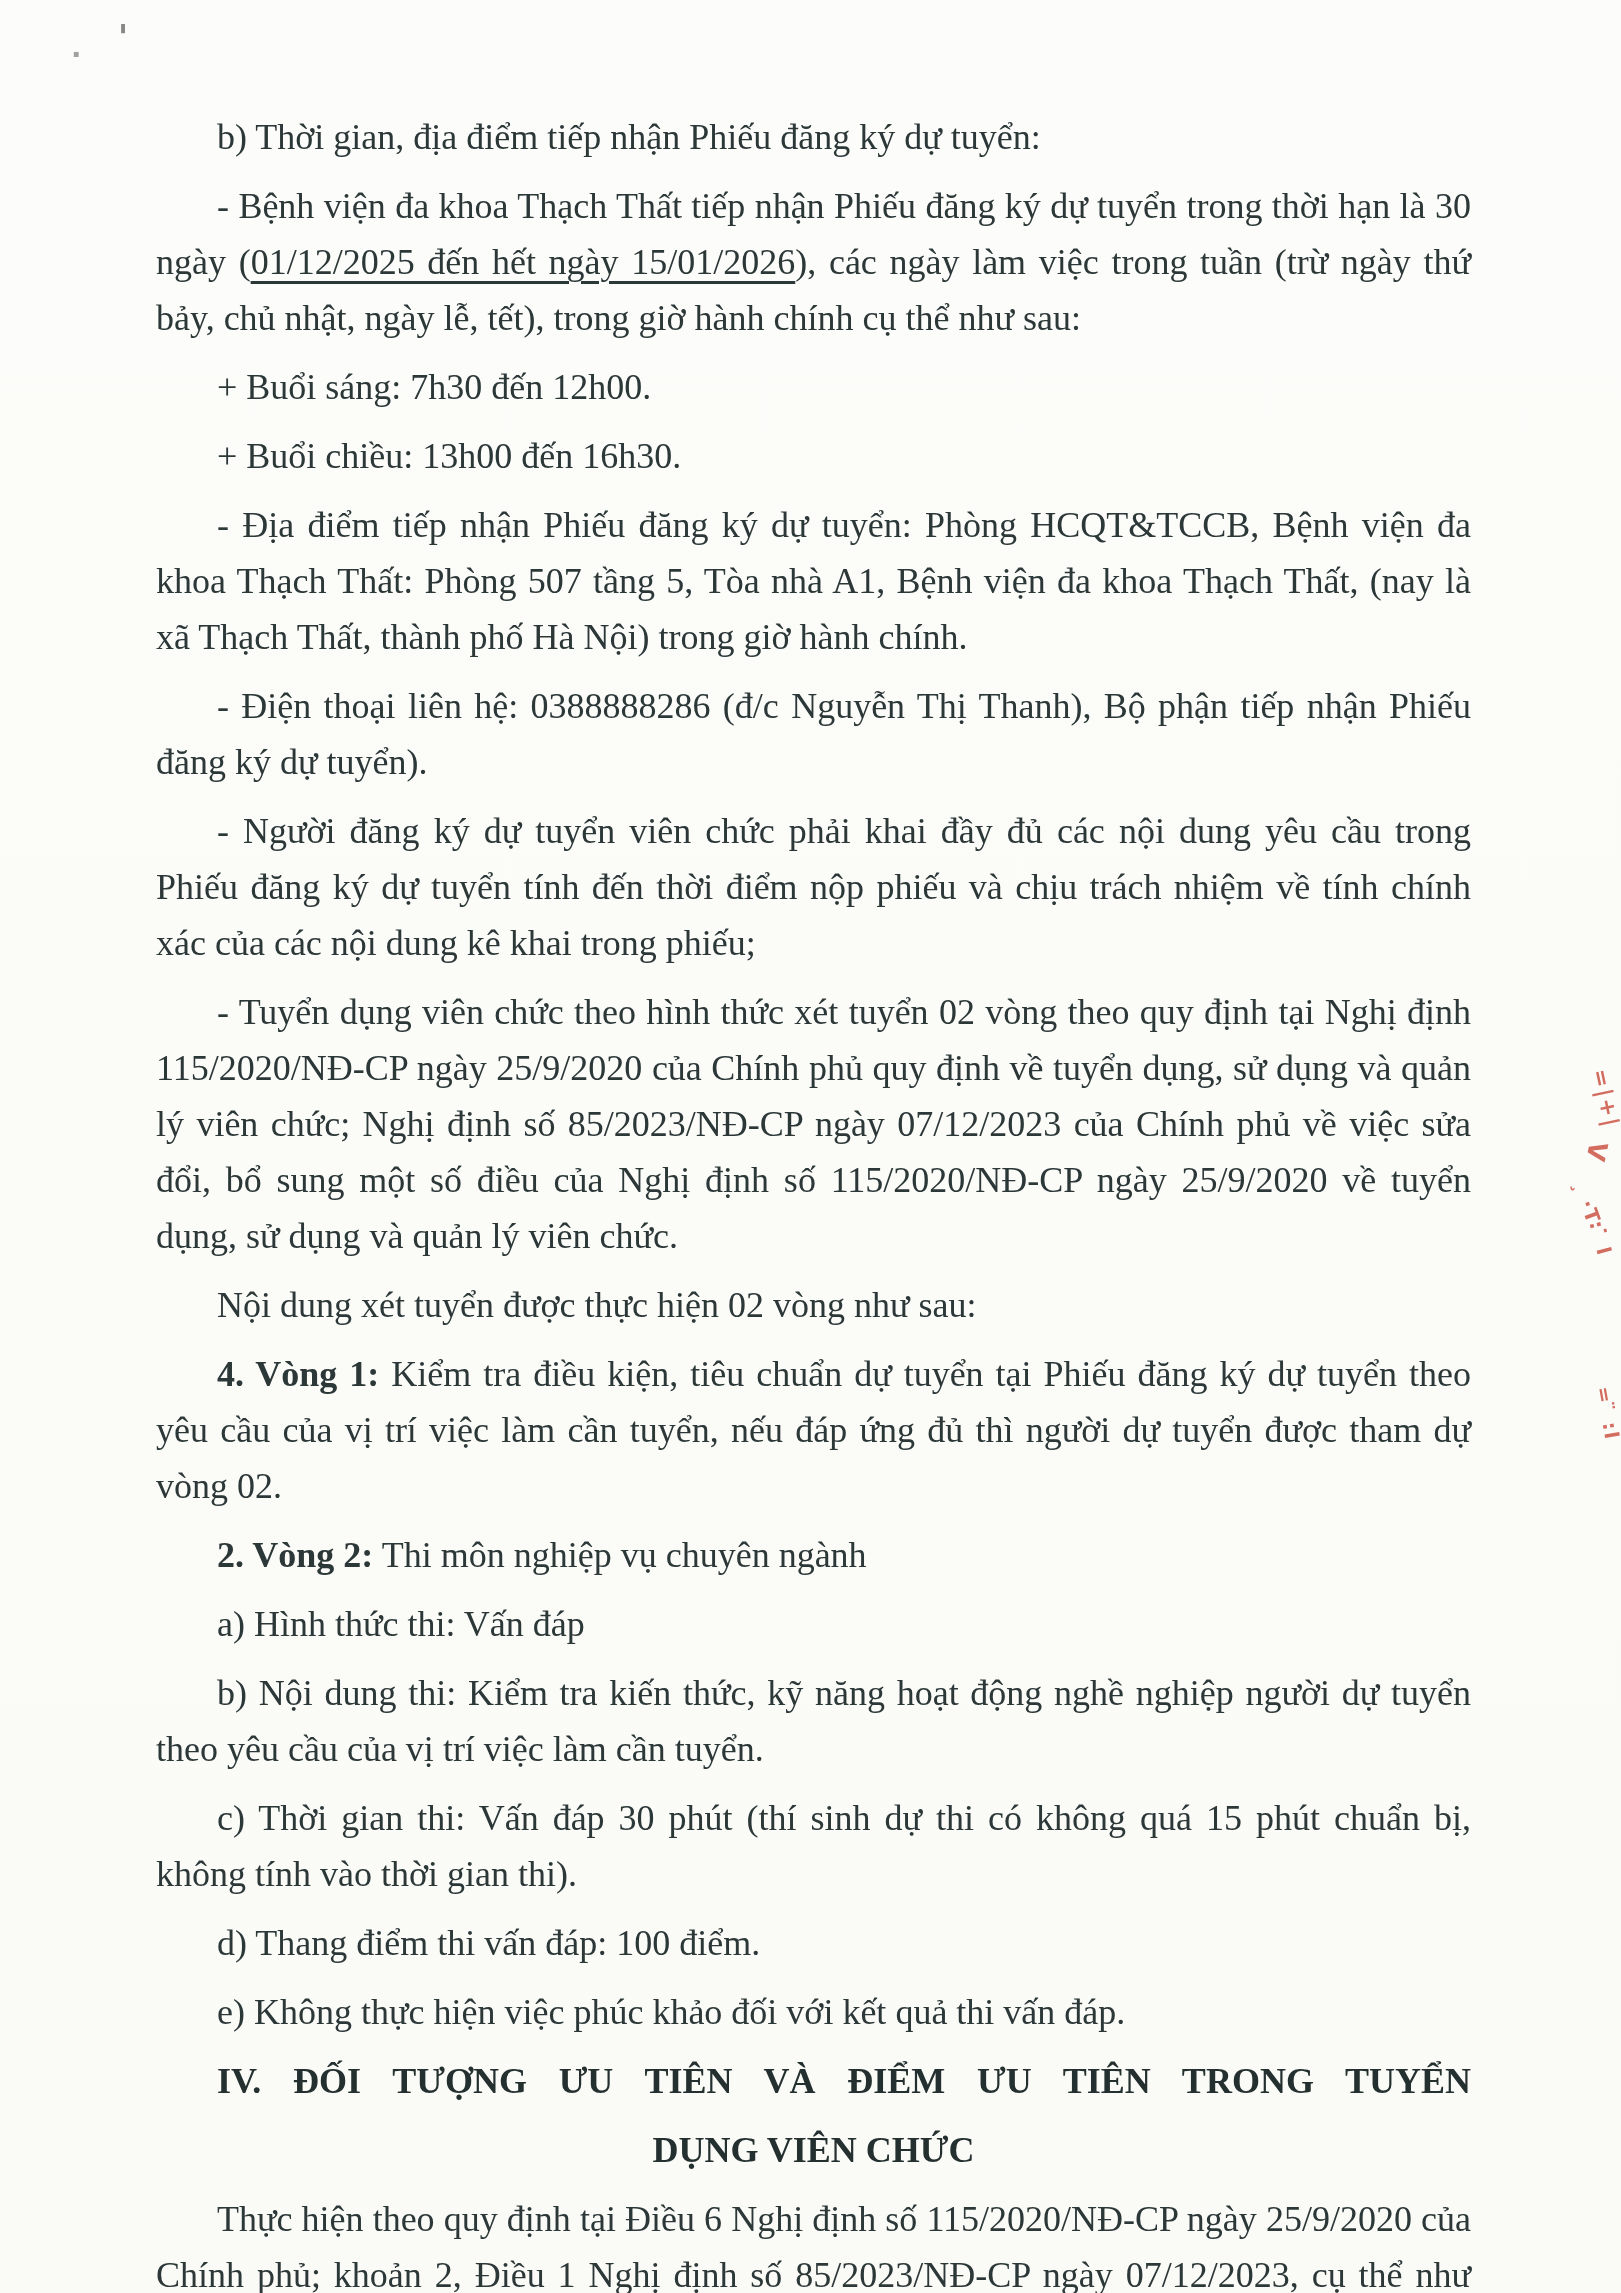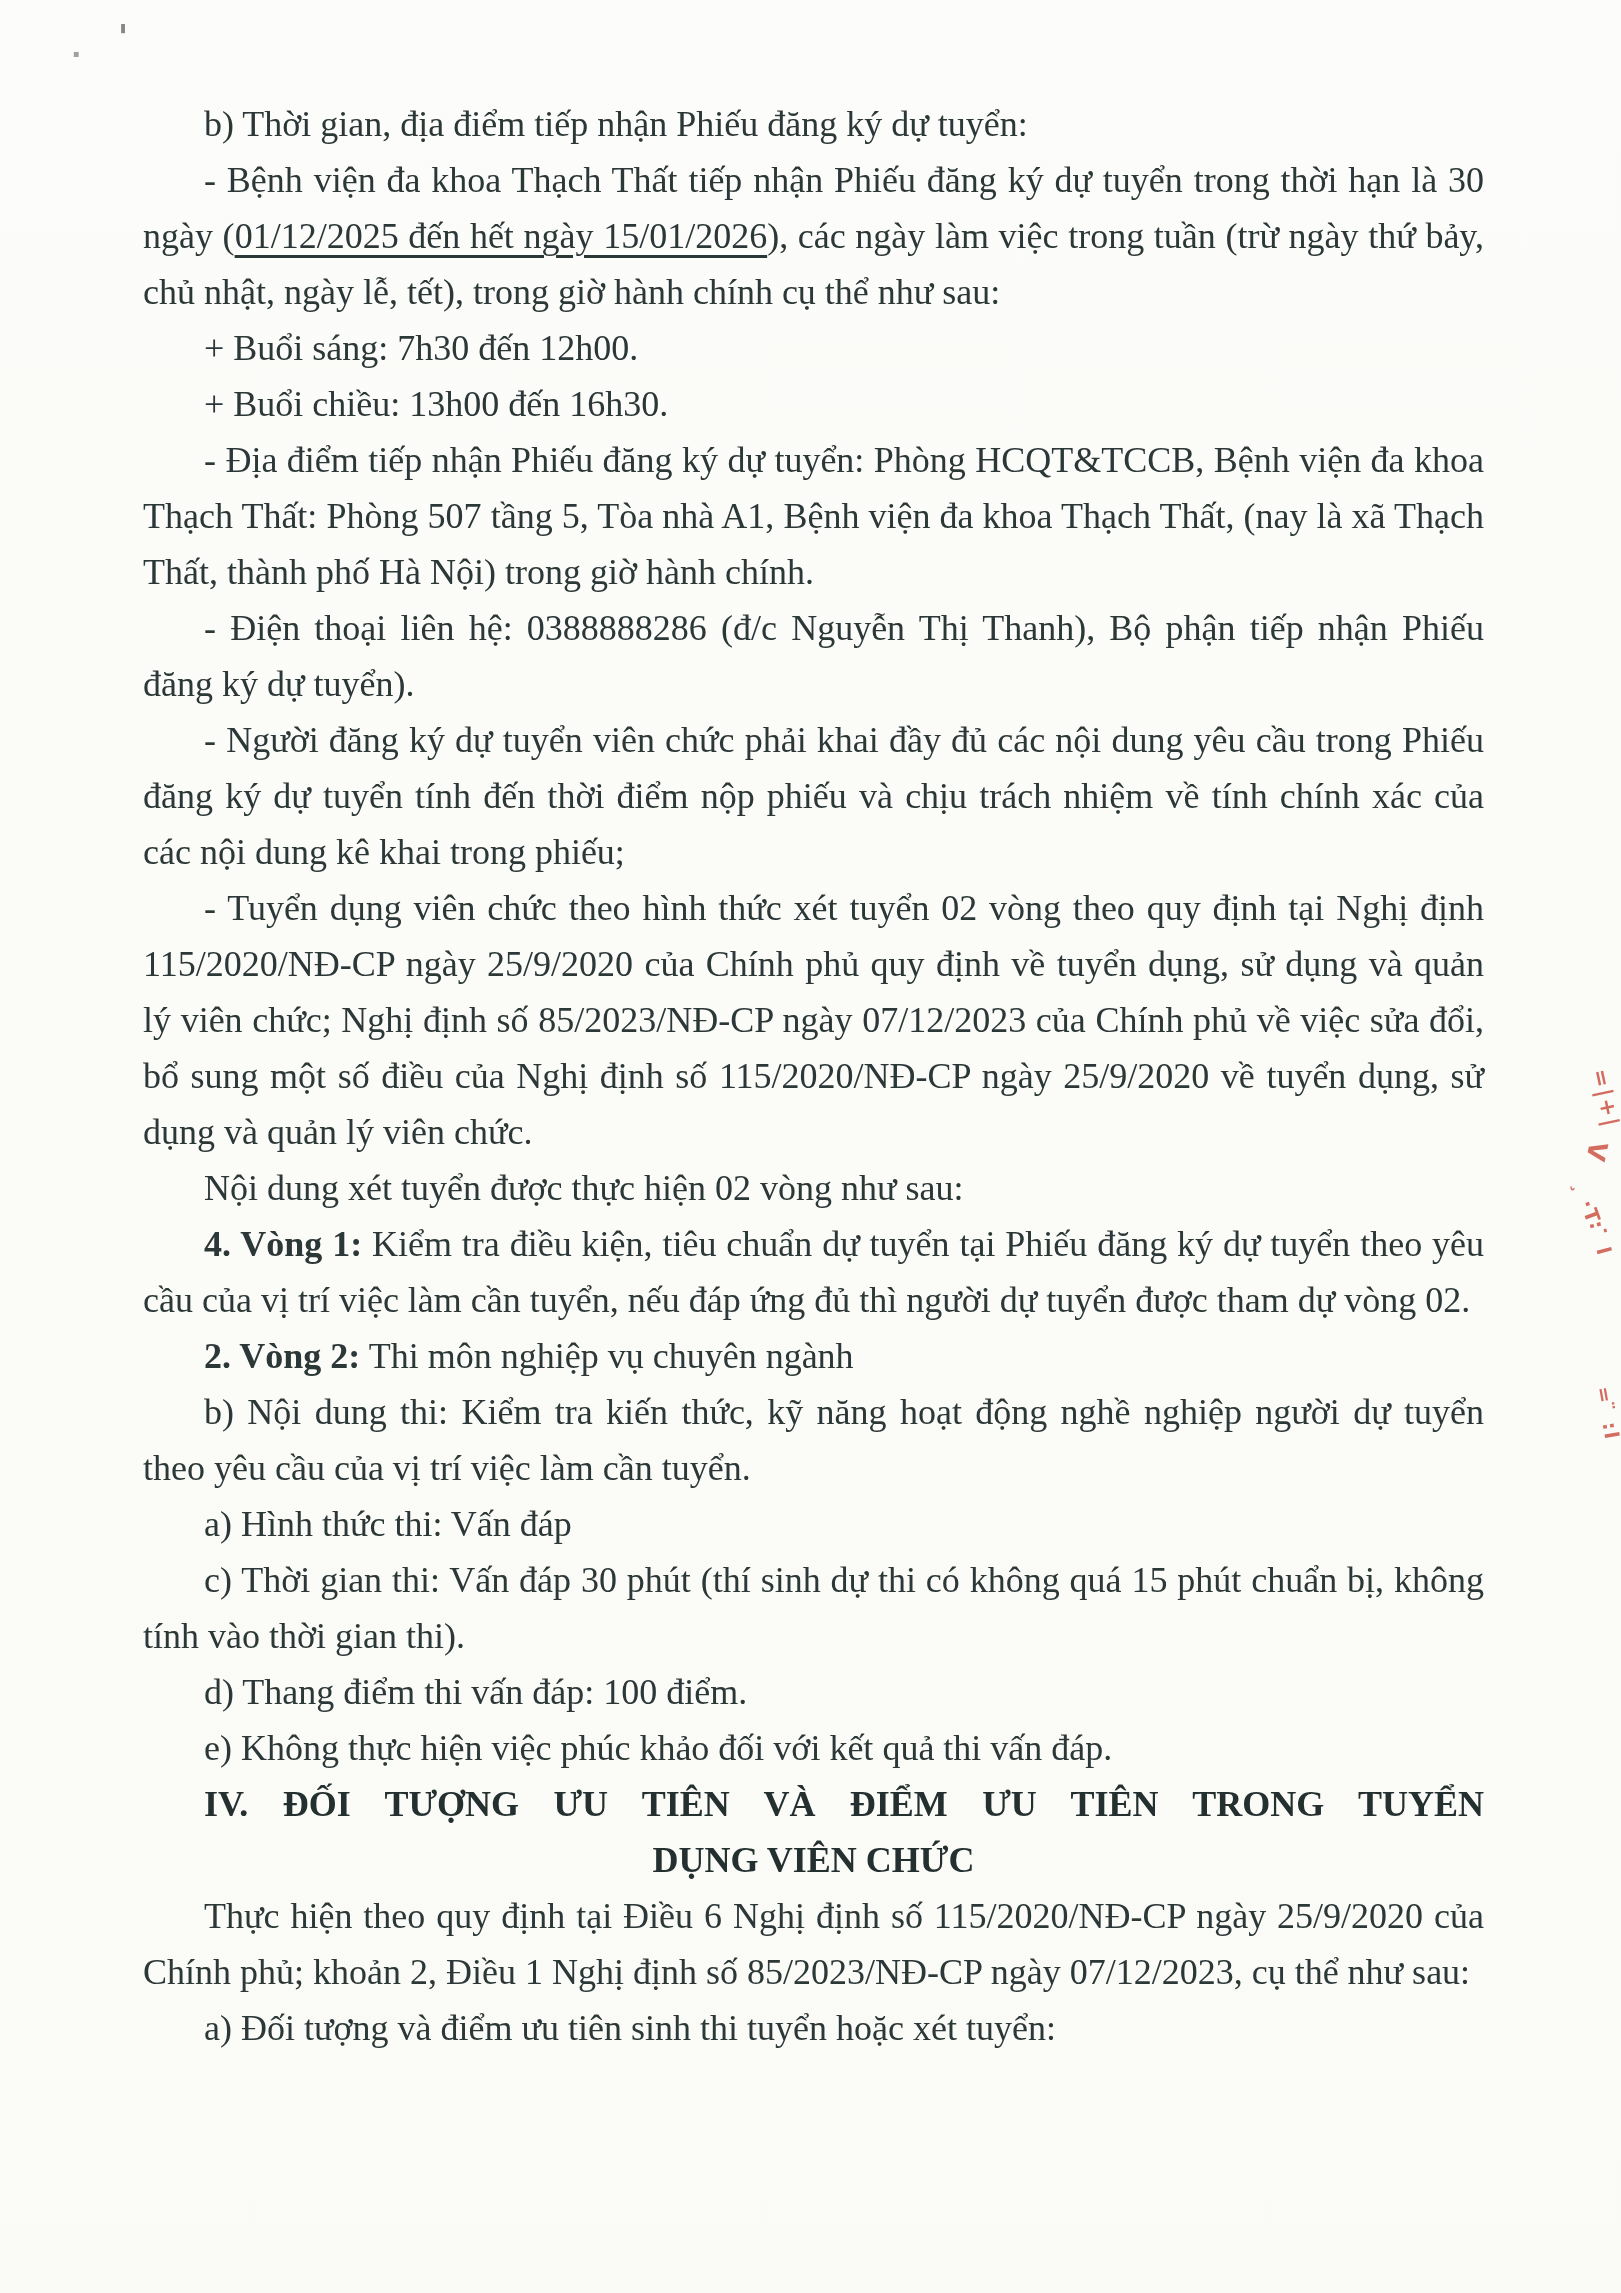--- a/index.html
+++ b/index.html
@@ -11,21 +11,21 @@
     background-image:linear-gradient(180deg,#fcfcfa 0%,#fbfbf8 55%,#fafaf7 100%);
     overflow:hidden;
     font-family:"Liberation Serif","DejaVu Serif",serif;
     color:#2c3738;
   }
   .content{
     position:absolute;
     left:143px;top:96px;width:1341px;
     font-size:36px;line-height:56px;
   }
-  .para{text-indent:61px;margin:0;}
+  .para{text-indent:61px;margin:13px;}
   .para.justify{text-align:justify;}
   .para.noindent{text-indent:0;text-align:center;}
   .heading{font-weight:bold;color:#24302f;}
   .bold{font-weight:bold;}
   .underline{
     text-decoration:underline;
     text-underline-offset:6.9px;
     text-decoration-thickness:2.5px;
   }
   
@@ -49,22 +49,22 @@
       <div class="para justify"><span>- Bệnh viện đa khoa Thạch Thất tiếp nhận Phiếu đăng ký dự tuyển trong thời hạn là 30 ngày (</span><span class="underline">01/12/2025 đến hết ngày 15/01/2026</span><span>), các ngày làm việc trong tuần (trừ ngày thứ bảy, chủ nhật, ngày lễ, tết), trong giờ hành chính cụ thể như sau:</span></div>
       <div class="para"><span>+ Buổi sáng: 7h30 đến 12h00.</span></div>
       <div class="para"><span>+ Buổi chiều: 13h00 đến 16h30.</span></div>
       <div class="para justify"><span>- Địa điểm tiếp nhận Phiếu đăng ký dự tuyển: Phòng HCQT&amp;TCCB, Bệnh viện đa khoa Thạch Thất: Phòng 507 tầng 5, Tòa nhà A1, Bệnh viện đa khoa Thạch Thất, (nay là xã Thạch Thất, thành phố Hà Nội) trong giờ hành chính.</span></div>
       <div class="para justify"><span>- Điện thoại liên hệ: 0388888286 (đ/c Nguyễn Thị Thanh), Bộ phận tiếp nhận Phiếu đăng ký dự tuyển).</span></div>
       <div class="para justify"><span>- Người đăng ký dự tuyển viên chức phải khai đầy đủ các nội dung yêu cầu trong Phiếu đăng ký dự tuyển tính đến thời điểm nộp phiếu và chịu trách nhiệm về tính chính xác của các nội dung kê khai trong phiếu;</span></div>
       <div class="para justify"><span>- Tuyển dụng viên chức theo hình thức xét tuyển 02 vòng theo quy định tại Nghị định 115/2020/NĐ-CP ngày 25/9/2020 của Chính phủ quy định về tuyển dụng, sử dụng và quản lý viên chức; Nghị định số 85/2023/NĐ-CP ngày 07/12/2023 của Chính phủ về việc sửa đổi, bổ sung một số điều của Nghị định số 115/2020/NĐ-CP ngày 25/9/2020 về tuyển dụng, sử dụng và quản lý viên chức.</span></div>
       <div class="para"><span>Nội dung xét tuyển được thực hiện 02 vòng như sau:</span></div>
       <div class="para justify"><span class="bold">4. Vòng 1:</span><span> Kiểm tra điều kiện, tiêu chuẩn dự tuyển tại Phiếu đăng ký dự tuyển theo yêu cầu của vị trí việc làm cần tuyển, nếu đáp ứng đủ thì người dự tuyển được tham dự vòng 02.</span></div>
       <div class="para"><span class="bold">2. Vòng 2:</span><span> Thi môn nghiệp vụ chuyên ngành</span></div>
+      <div class="para"><span>a) Hình thức thi: Vấn đáp</span></div>
       <div class="para justify"><span>b) Nội dung thi: Kiểm tra kiến thức, kỹ năng hoạt động nghề nghiệp người dự tuyển theo yêu cầu của vị trí việc làm cần tuyển.</span></div>
-      <div class="para"><span>a) Hình thức thi: Vấn đáp</span></div>
       <div class="para justify"><span>c) Thời gian thi: Vấn đáp 30 phút (thí sinh dự thi có không quá 15 phút chuẩn bị, không tính vào thời gian thi).</span></div>
       <div class="para"><span>d) Thang điểm thi vấn đáp: 100 điểm.</span></div>
       <div class="para"><span>e) Không thực hiện việc phúc khảo đối với kết quả thi vấn đáp.</span></div>
       <div class="para heading force-justify"><span class="bold">IV. ĐỐI TƯỢNG ƯU TIÊN VÀ ĐIỂM ƯU TIÊN TRONG TUYỂN</span></div>
       <div class="para heading noindent"><span class="bold">DỤNG VIÊN CHỨC</span></div>
       <div class="para justify"><span>Thực hiện theo quy định tại Điều 6 Nghị định số 115/2020/NĐ-CP ngày 25/9/2020 của Chính phủ; khoản 2, Điều 1 Nghị định số 85/2023/NĐ-CP ngày 07/12/2023, cụ thể như sau:</span></div>
       <div class="para"><span>a) Đối tượng và điểm ưu tiên sinh thi tuyển hoặc xét tuyển:</span></div>
     </div>
 <div class="annot" style="left: 1576px; top: 1086px; color: rgb(201, 74, 58); font-size: 21.6px; transform: rotate(78deg);">=|+|</div>
     <div class="annot" style="left: 1586px; top: 1137px; color: rgb(201, 74, 58); font-size: 25.5px; transform: rotate(12deg);">ᐸ</div>

